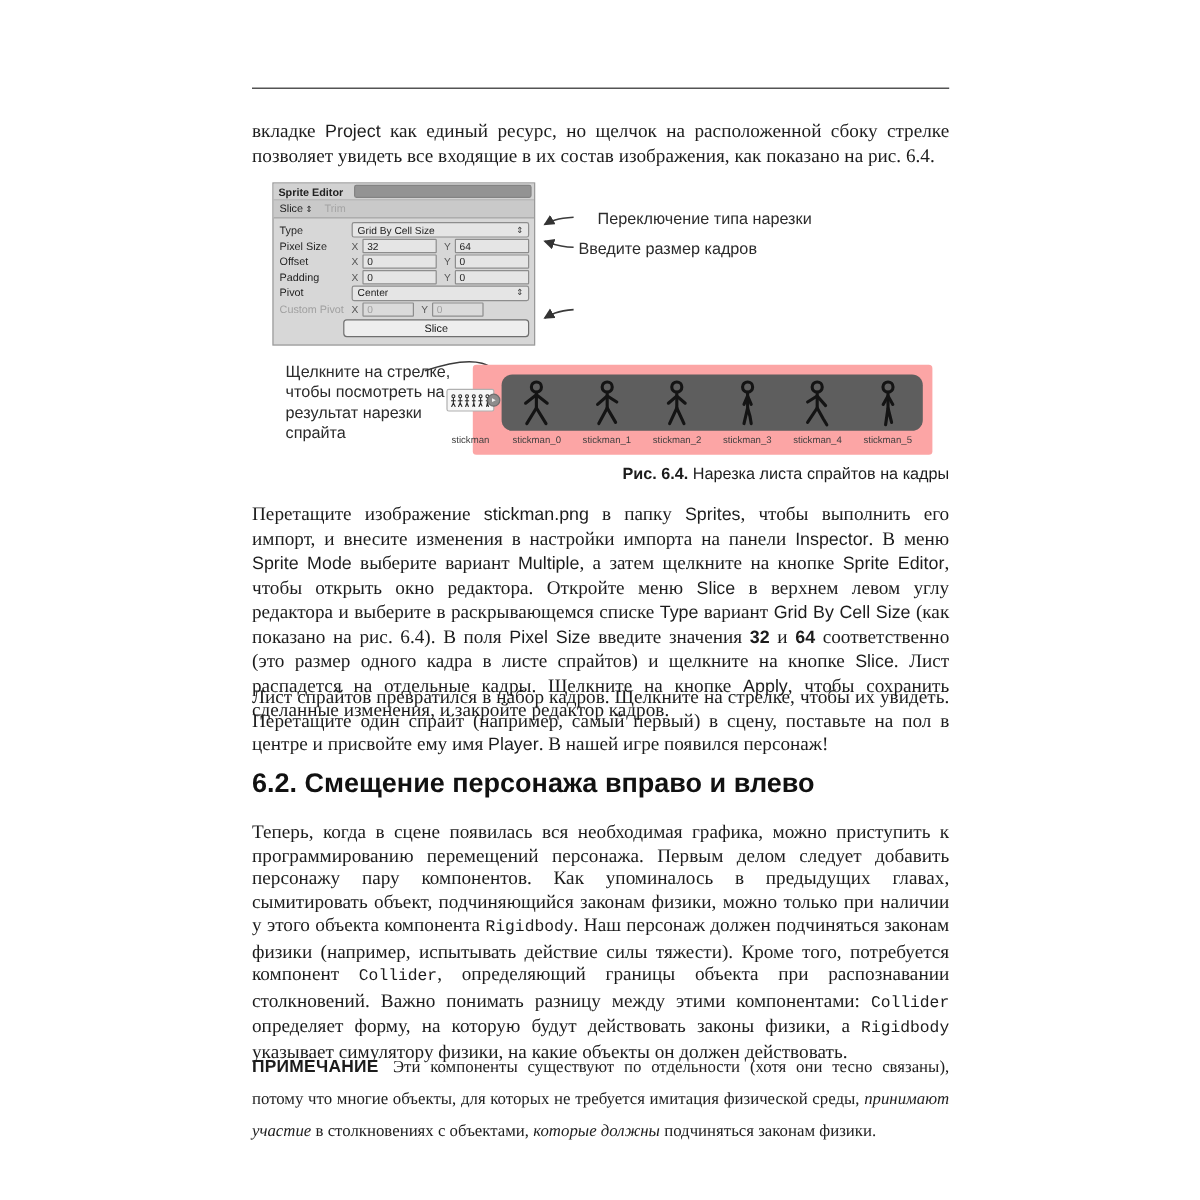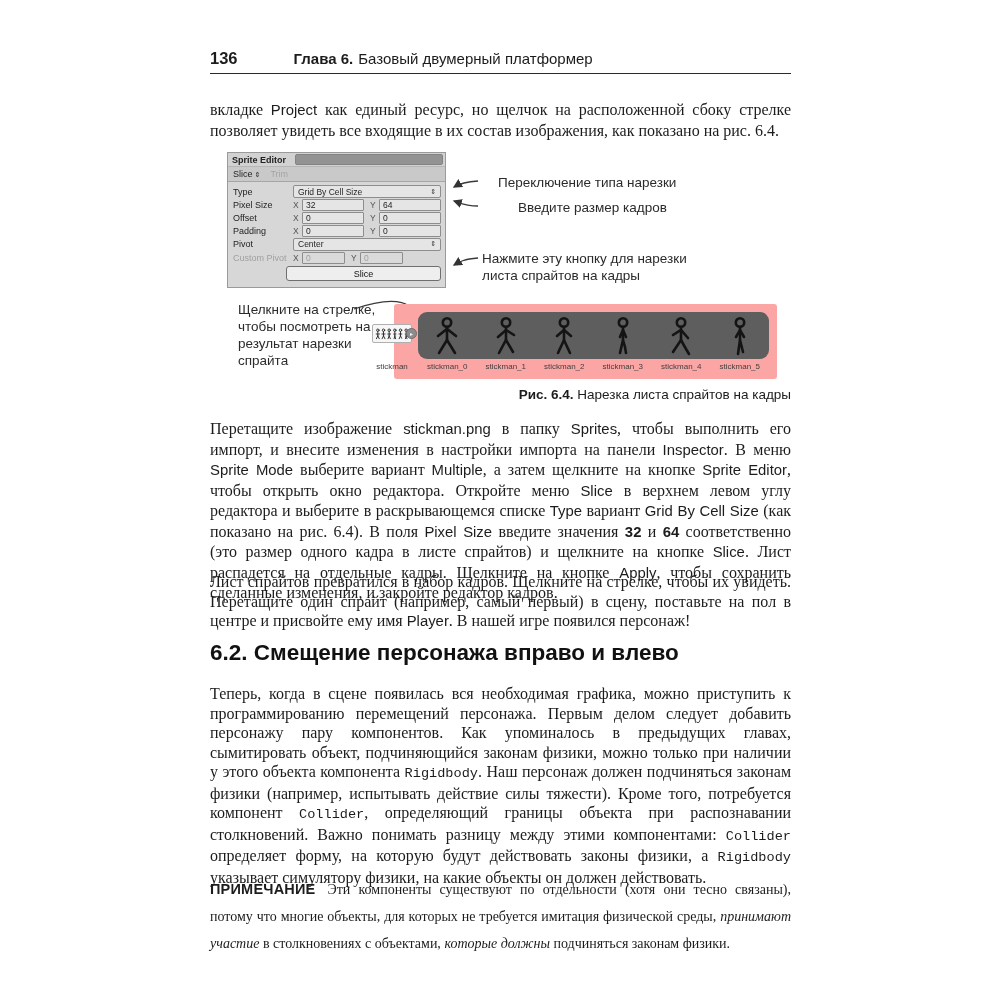--- a/index.html
+++ b/index.html
@@ -87,25 +87,20 @@
   .caption-bold{font-weight:bold;}
 
   svg.overlay{position:absolute;left:0;top:0;pointer-events:none;}
   .stickman{display:block;}
 </style>
 </head>
 <body>
 
 <div class="page">
 
-  <div class="abs header">
-    <span class="pagenum">136</span>
-    <span class="chapter-label">Глава 6.</span>
-    <span class="chapter-title">Базовый двумерный платформер</span>
-  </div>
   <div class="abs header-rule"></div>
 
   <p class="abs para" style="top:100px;margin:0;"><span>вкладке </span><span class="s-ui">Project</span><span> как единый ресурс, но щелчок на расположенной сбоку стрелке позволяет увидеть все входящие в их состав изображения, как показано на рис. 6.4.</span></p>
 
   <div class="abs se">
     <div class="se-titlebar">
       <span class="se-title">Sprite Editor</span>
       <span class="se-titlebar-fill"></span>
     </div>
     <div class="se-toolbar">
@@ -167,22 +162,21 @@
           <span class="se-field se-field-disabled">0</span>
         </span>
       </div>
       <div class="se-btnrow">
         <span class="se-slice-btn">Slice</span>
       </div>
     </div>
   </div>
 
   <div class="abs callout" style="left:498px;top:174px;">Переключение типа нарезки</div>
-  <div class="abs callout" style="left:482px;top:199px;margin-left:36px;">Введите размер кадров</div>
-  <div class="abs callout" style="left:482px;top:250px;width:210px;">Нажмите эту кнопку для нарезки листа спрайтов на кадры</div>
+  <div class="abs callout" style="left:482px;top:199px;">Введите размер кадров</div>
   <div class="abs callout" style="left:238px;top:301px;width:142px;">Щелкните на стрелке, чтобы посмотреть на результат нарезки спрайта</div>
 
   <svg class="overlay" width="1000" height="420">
     <defs>
       <marker id="ah" markerWidth="8" markerHeight="8" refX="6" refY="3.5" orient="auto">
         <path d="M0,0 L7,3.5 L0,7 z" fill="#333"></path>
       </marker>
     </defs>
     <path d="M478,181 C464,182 459,184 454,187" stroke="#3a3a3a" stroke-width="1.3" fill="none" marker-end="url(#ah)"></path>
     <path d="M478,206 C466,206 460,203 454,201" stroke="#3a3a3a" stroke-width="1.3" fill="none" marker-end="url(#ah)"></path>

